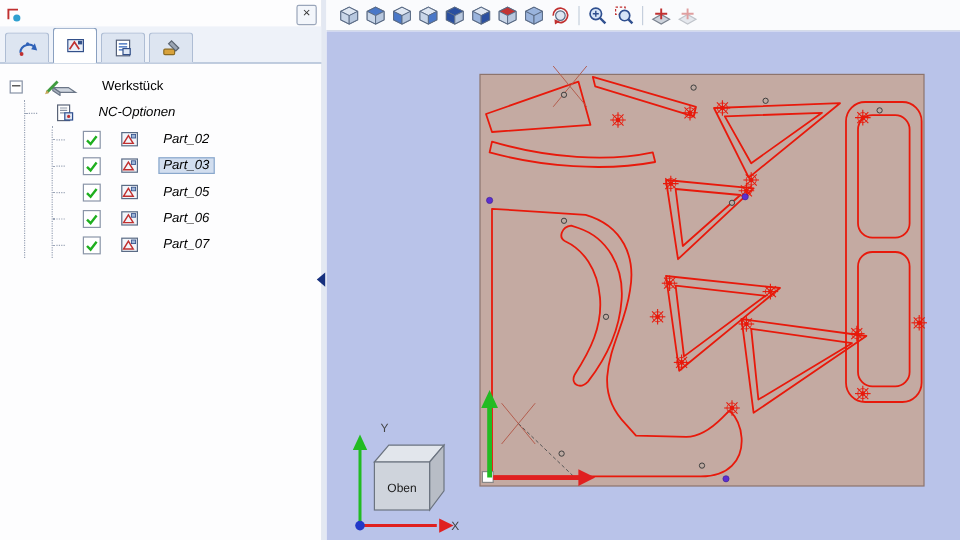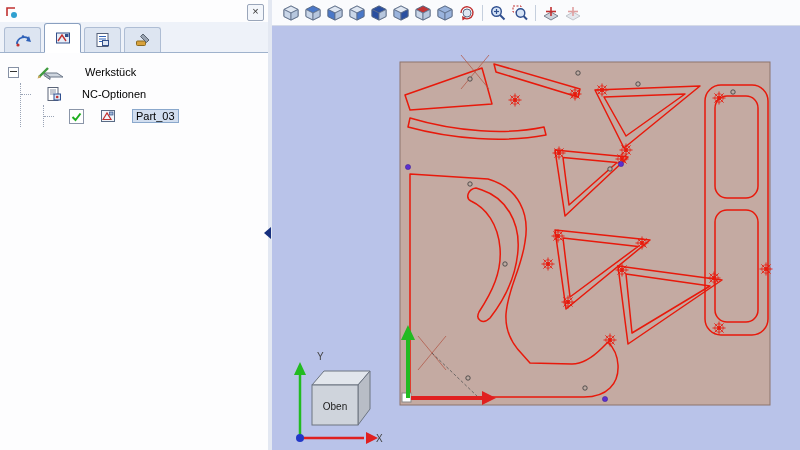--- a/index.html
+++ b/index.html
@@ -14,21 +14,21 @@
   .tab { width:35px; height:24px; display:flex; align-items:center; justify-content:center; background:#dde5f1; border:1px solid #aebdd4; border-bottom:none; border-radius:3px 3px 0 0; }
   .tab.active { background:#fff; height:28px; border-color:#8aa0c0; margin-bottom:-1px; border-bottom:1px solid #fff; }
 
   .tree { padding:8px 4px 0 8px; font-size:11px; color:#000; }
   .trow { display:flex; align-items:center; height:22px;gap:12px; }
   .trow > * { flex:none; }
   .exp { width:9px; height:9px; border:1px solid #8691a5; background:#fff; position:relative; margin-right:4px; }
   .exp::before { content:""; position:absolute; left:1px; right:1px; top:3px; height:1px; background:#333; }
   .tlabel { border:1px solid transparent; padding:0 3px; white-space:nowrap; }
   .tlabel.selected { background:#d2deef; border-color:#8aa8cc; }
-  .branch { border-left:1px dotted #9aa4b6; margin-left:12px; }
+  .branch { border-left:1px dotted #9aa4b6; margin-left:12px;font-style:italic; }
   .branch2 { border-left:1px dotted #9aa4b6; margin-left:22px; }
   .stub { width:10px; height:0; border-top:1px dotted #9aa4b6; margin-right:3px; }
   .ticon { display:flex; align-items:center; margin-right:4px; }
   .checkbox { width:13px; height:13px; background:#fff; border:1px solid #8a95a8; margin-right:4px; display:flex; align-items:center; justify-content:center; }
 
   
   .splitter { position:absolute; left:268px; top:0; width:4px; height:450px; background:#e3e8f2; }
   .collapse-arrow { position:absolute; left:264px; top:227px; width:0; height:0; border-top:6px solid transparent; border-bottom:6px solid transparent; border-right:7px solid #17307e; }
 
   
@@ -156,21 +156,85 @@
           <polyline points="2.5,7 5.5,10 10.5,3.5" fill="none" stroke="#1faf1f" stroke-width="2"></polyline>
         </svg>
       </span>
       <span class="ticon">
         <svg width="16" height="14">
           <rect x="1.5" y="1.5" width="13" height="11" fill="#f2f5fa" stroke="#5a6b85"></rect>
           <polygon points="3,10.5 7,4 11,10.5" fill="none" stroke="#c03030" stroke-width="1.2"></polygon>
           <rect x="9.5" y="3" width="3.5" height="3" fill="#9fb6d8" stroke="#33508a" stroke-width="0.7"></rect>
         </svg>
       </span>
+      <span class="tlabel">Part_02</span>
+    </div>
+            <div class="trow part">
+      <span class="stub"></span>
+      <span class="checkbox">
+        <svg width="13" height="13" class="check-mark">
+          <polyline points="2.5,7 5.5,10 10.5,3.5" fill="none" stroke="#1faf1f" stroke-width="2"></polyline>
+        </svg>
+      </span>
+      <span class="ticon">
+        <svg width="16" height="14">
+          <rect x="1.5" y="1.5" width="13" height="11" fill="#f2f5fa" stroke="#5a6b85"></rect>
+          <polygon points="3,10.5 7,4 11,10.5" fill="none" stroke="#c03030" stroke-width="1.2"></polygon>
+          <rect x="9.5" y="3" width="3.5" height="3" fill="#9fb6d8" stroke="#33508a" stroke-width="0.7"></rect>
+        </svg>
+      </span>
       <span class="tlabel selected">Part_03</span>
+    </div>
+            <div class="trow part">
+      <span class="stub"></span>
+      <span class="checkbox">
+        <svg width="13" height="13" class="check-mark">
+          <polyline points="2.5,7 5.5,10 10.5,3.5" fill="none" stroke="#1faf1f" stroke-width="2"></polyline>
+        </svg>
+      </span>
+      <span class="ticon">
+        <svg width="16" height="14">
+          <rect x="1.5" y="1.5" width="13" height="11" fill="#f2f5fa" stroke="#5a6b85"></rect>
+          <polygon points="3,10.5 7,4 11,10.5" fill="none" stroke="#c03030" stroke-width="1.2"></polygon>
+          <rect x="9.5" y="3" width="3.5" height="3" fill="#9fb6d8" stroke="#33508a" stroke-width="0.7"></rect>
+        </svg>
+      </span>
+      <span class="tlabel">Part_05</span>
+    </div>
+            <div class="trow part">
+      <span class="stub"></span>
+      <span class="checkbox">
+        <svg width="13" height="13" class="check-mark">
+          <polyline points="2.5,7 5.5,10 10.5,3.5" fill="none" stroke="#1faf1f" stroke-width="2"></polyline>
+        </svg>
+      </span>
+      <span class="ticon">
+        <svg width="16" height="14">
+          <rect x="1.5" y="1.5" width="13" height="11" fill="#f2f5fa" stroke="#5a6b85"></rect>
+          <polygon points="3,10.5 7,4 11,10.5" fill="none" stroke="#c03030" stroke-width="1.2"></polygon>
+          <rect x="9.5" y="3" width="3.5" height="3" fill="#9fb6d8" stroke="#33508a" stroke-width="0.7"></rect>
+        </svg>
+      </span>
+      <span class="tlabel">Part_06</span>
+    </div>
+            <div class="trow part">
+      <span class="stub"></span>
+      <span class="checkbox">
+        <svg width="13" height="13" class="check-mark">
+          <polyline points="2.5,7 5.5,10 10.5,3.5" fill="none" stroke="#1faf1f" stroke-width="2"></polyline>
+        </svg>
+      </span>
+      <span class="ticon">
+        <svg width="16" height="14">
+          <rect x="1.5" y="1.5" width="13" height="11" fill="#f2f5fa" stroke="#5a6b85"></rect>
+          <polygon points="3,10.5 7,4 11,10.5" fill="none" stroke="#c03030" stroke-width="1.2"></polygon>
+          <rect x="9.5" y="3" width="3.5" height="3" fill="#9fb6d8" stroke="#33508a" stroke-width="0.7"></rect>
+        </svg>
+      </span>
+      <span class="tlabel">Part_07</span>
     </div>
           </div>
       </div>
     </div>
   </div>
 
   <div class="splitter"></div>
   <div class="collapse-arrow"></div>
 
   <div class="toolbar">

